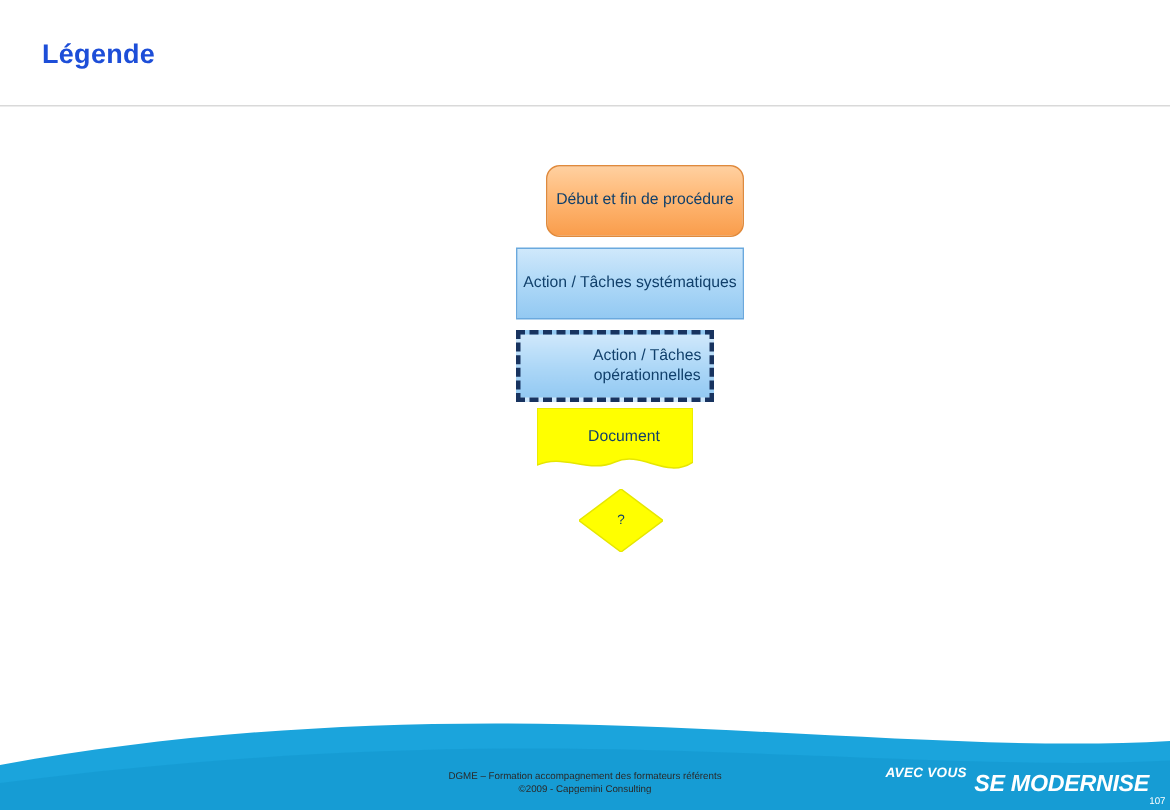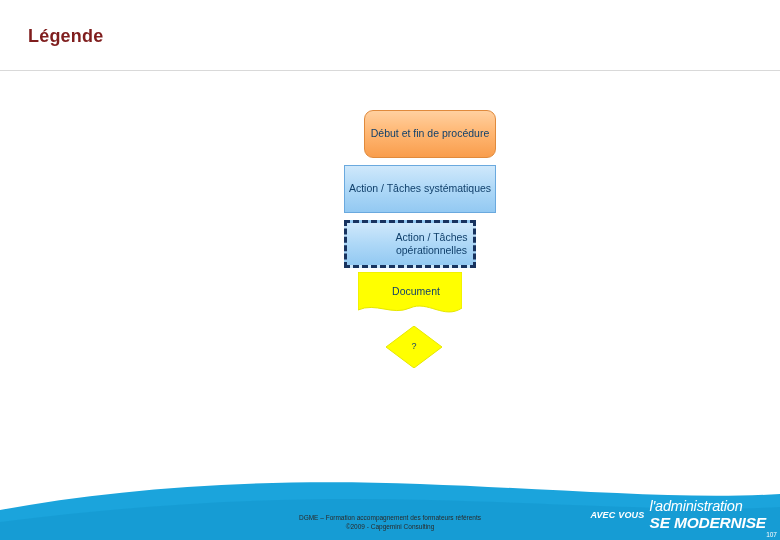--- a/index.html
+++ b/index.html
@@ -21,21 +21,21 @@
     height: 540px;
     background: #ffffff;
   }
   
   .title {
     position: absolute;
     left: 28px;
     top: 26px;
     font-size: 18px;
     font-weight: bold;
-    color: #7f1d1d;
+    color: #1d4ed8;
     letter-spacing: 0.2px;
   }
   .title-rule {
     position: absolute;
     left: 0;
     top: 70px;
     width: 780px;
     height: 1px;
     background: #d9d9d9;
   }
@@ -240,20 +240,19 @@
   </svg>
 
   <div class="footer-text">
     <span>DGME – Formation accompagnement des formateurs référents</span>
     <span class="line2">©2009 - Capgemini Consulting</span>
   </div>
 
   <div class="brand">
     <div class="brand-left">AVEC VOUS</div>
     <div class="brand-right">
-      <span class="l1">l'administration</span>
       <span class="l2">SE MODERNISE</span>
     </div>
   </div>
 
   <div class="page-num">107</div>
 
 </div>
 
 </body></html>

